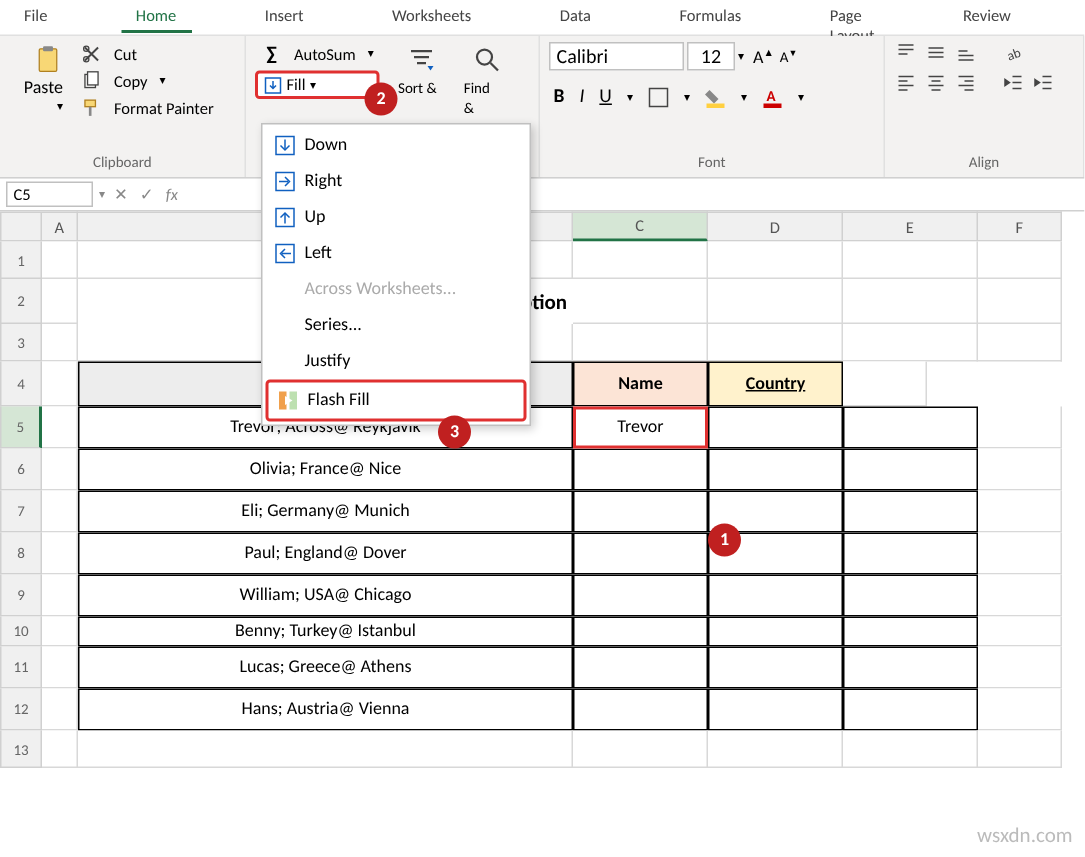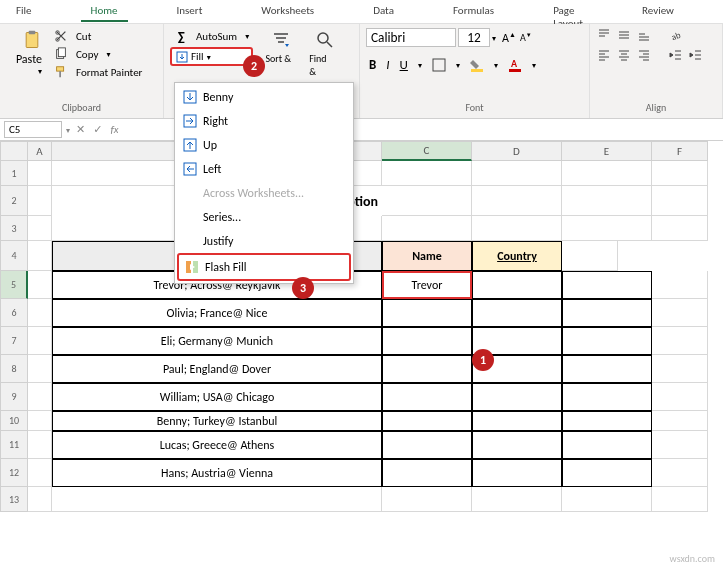--- a/index.html
+++ b/index.html
@@ -63,21 +63,21 @@
 .tbl-header { font-weight: bold; justify-content: center; border: 1px solid #000 !important; text-align: center; }
 .tbl-header.name2 { background: #fce4d6; }
 .tbl-header.country { background: #fff2cc; text-decoration: underline; }
 .tbl-header.city { background: #e2efda; }
 .tbl-cell { border: 1px solid #000 !important; justify-content: center; }
 .title-cell { font-weight: bold; font-size: 14px; justify-content: flex-start; padding-left: 8px; border: none; }
 
 
 .sel-cell { border: 2px solid #e03030 !important; position: relative; z-index: 5; }
 
-.watermark { position: absolute; bottom: 6px; right: 8px; font-size: 10px; color: #bbb; }
+.watermark { position: absolute; bottom: 6px; right: 8px; font-size: 14px; color: #bbb; }
 </style>
 </head>
 <body>
 
 <div class="ribbon-tabs">
   <div class="ribbon-tab">File</div>
   <div class="ribbon-tab active">Home</div>
   <div class="ribbon-tab">Insert</div>
   <div class="ribbon-tab">Worksheets</div>
   <div class="ribbon-tab">Data</div>
@@ -270,21 +270,21 @@
 </div>
 
 <div class="dropdown">
   <div class="dropdown-item">
     <span class="icon">
         <svg width="14" height="14" viewBox="0 0 14 14">
           <rect x="1" y="1" width="12" height="12" fill="none" stroke="#1060c0"></rect>
           <path d="M7 3v6M4 7l3 3 3-3" stroke="#1060c0" fill="none"></path>
         </svg>
       </span>
-    <span>Benny</span>
+    <span>Down</span>
   </div>
   <div class="dropdown-item">
     <span class="icon">
         <svg width="14" height="14" viewBox="0 0 14 14">
           <rect x="1" y="1" width="12" height="12" fill="none" stroke="#1060c0"></rect>
           <path d="M3 7h6M7 4l3 3-3 3" stroke="#1060c0" fill="none"></path>
         </svg>
       </span>
     <span>Right</span>
   </div>

